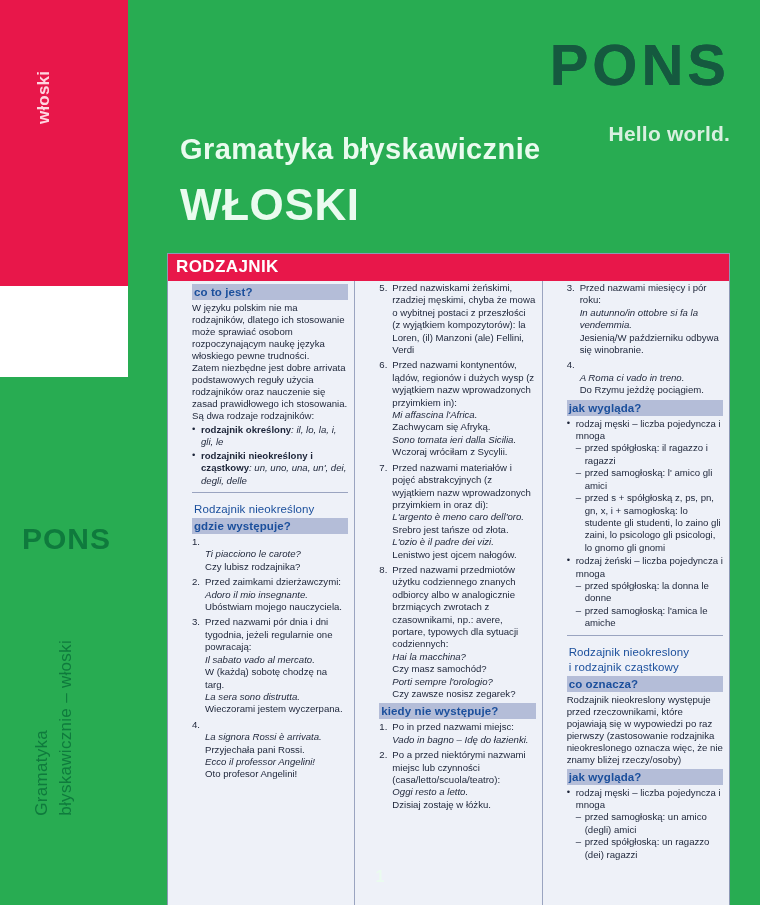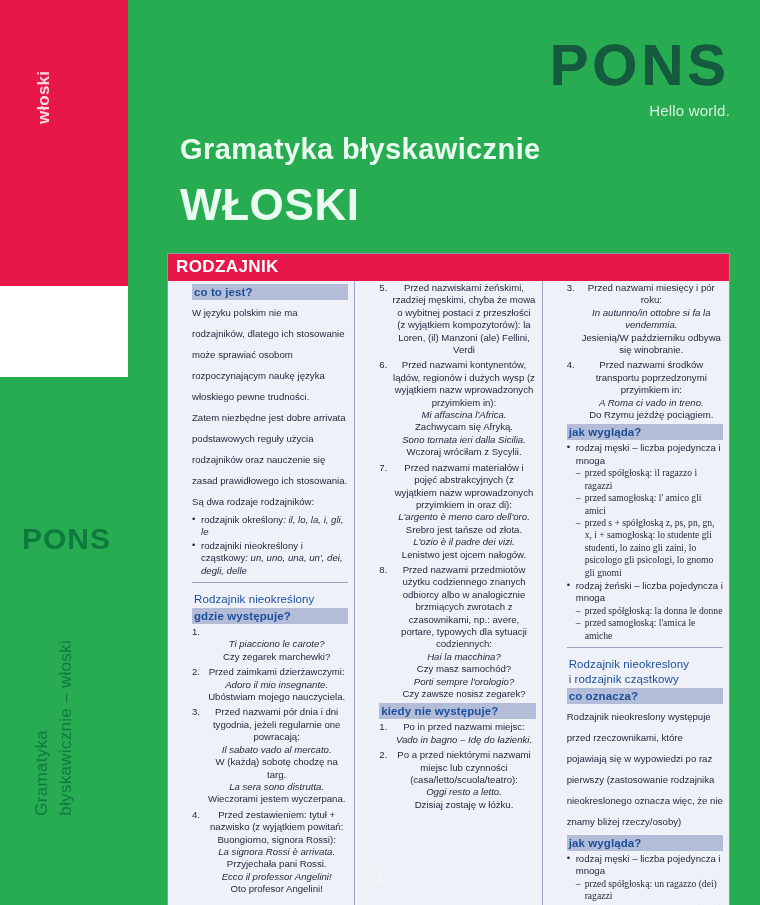--- a/index.html
+++ b/index.html
@@ -30,21 +30,21 @@
     position:absolute;left:30px;top:640px;width:210px;
     writing-mode:vertical-rl;transform:rotate(180deg);
     font-size:17px;line-height:24px;color:#0f7a3d;letter-spacing:.3px;
     white-space:pre-line;
   }
 
   
   .logo{position:absolute;right:30px;top:36px;text-align:right;}
   .logo-mark{font-size:58px;font-weight:700;letter-spacing:4px;color:#15593f;line-height:1;
     text-shadow:0 0 0 #15593f;}
-  .logo-tag{font-size:15px;color:#d8f0e0;margin-top:8px;letter-spacing:.2px;}
+  .logo-tag{font-size:21px;color:#d8f0e0;margin-top:28px;letter-spacing:.2px;font-weight:bold;}
 
   
   .title-1{position:absolute;left:180px;top:133px;font-size:29px;font-weight:700;
     color:#eafbef;letter-spacing:.4px;}
   .title-2{position:absolute;left:180px;top:180px;font-size:44px;font-weight:700;
     color:#eafbef;letter-spacing:.6px;}
 
   
   .card{
     position:absolute;left:167px;top:253px;width:563px;height:713px;
@@ -65,34 +65,34 @@
   
   .bluebar{
     background:#b4bdd8;color:#1b4f9c;font-weight:700;font-size:11.5px;
     padding:2px 4px 2px 2px;margin:3px 0 2px 0;letter-spacing:.1px;
   }
   .bluehead{
     color:#1b4f9c;font-weight:400;font-size:11.5px;padding:3px 2px 0 2px;
     letter-spacing:.1px;
   }
   .sectiongap{height:7px;border-top:1px solid #9aa4c0;margin-top:5px;}
-  p.t{margin:0;font-size:9.6px;line-height:21px;color:#1c2438;}
+  p.t{margin:0;font-size:9.6px;line-height:12px;color:#1c2438;}
   .it{font-style:italic;}
-  .bd{font-weight:400;}
+  .bd{font-weight:700;}
   ul.bul{list-style:none;margin:2px 0 0 0;padding:0;}
   ul.bul>li{font-size:9.6px;line-height:12.4px;color:#1c2438;
     padding-left:9px;position:relative;margin-bottom:1px;}
   ul.bul>li:before{content:"•";position:absolute;left:0;top:-1px;}
-  ol.num{list-style:none;margin:1px 0 0 0;padding:0;counter-reset:n;text-align:center;}
+  ol.num{list-style:none;margin:1px 0 0 0;padding:0;counter-reset:n;}
   ol.num>li{font-size:9.6px;line-height:12.4px;color:#1c2438;
     padding-left:13px;position:relative;margin-bottom:3px;}
   ol.num>li:before{counter-increment:n;content:counter(n) ".";position:absolute;left:0;top:0;}
   ol.num.from5{counter-reset:n 4;}
   ol.num.from3{counter-reset:n 2;}
-  .dash{padding-left:9px;position:relative;font-family:Liberation Serif, serif;}
+  .dash{padding-left:9px;position:relative;}
   .dash:before{content:"–";position:absolute;left:0;}
 
   .pageno{
     position:absolute;left:0;right:0;top:868px;text-align:center;
     color:#eafbef;font-size:16px;font-weight:700;
   }
 </style>
 </head>
 <body>
 
@@ -128,36 +128,36 @@
           <li><span class="bd">rodzajniki nieokreślony i cząstkowy</span><span class="it">: un, uno, una, un', dei, degli, delle</span></li>
         </ul>
 
         <div class="sectiongap"></div>
         <div class="bluehead">Rodzajnik nieokreślony</div>
         <div class="bluebar">gdzie występuje?</div>
         <ol class="num">
           <li>
             <br>
             <span class="it">Ti piacciono le carote?</span><br>
-            <span>Czy zegarek marchewki?</span>
+            <span>Czy lubisz rodzajnika?</span>
           </li>
           <li>
             <span>Przed zaimkami dzierżawczymi:</span><br>
             <span class="it">Adoro il mio insegnante.</span><br>
             <span>Ubóstwiam mojego nauczyciela.</span>
           </li>
           <li>
             <span>Przed nazwami pór dnia i dni tygodnia, jeżeli regularnie one powracają:</span><br>
             <span class="it">Il sabato vado al mercato.</span><br>
             <span>W (każdą) sobotę chodzę na targ.</span><br>
             <span class="it">La sera sono distrutta.</span><br>
             <span>Wieczorami jestem wyczerpana.</span>
           </li>
           <li>
-            <span>Przed zestawieniem: tytuł + nazwisko (z wyjątkiem powitań: Buongiorno, signora Rossi):</span><br>
+            <br>
             <span class="it">La signora Rossi è arrivata.</span><br>
             <span>Przyjechała pani Rossi.</span><br>
             <span class="it">Ecco il professor Angelini!</span><br>
             <span>Oto profesor Angelini!</span>
           </li>
         </ol>
       </div>
 
       <div class="col">
         <ol class="num from5">
@@ -201,21 +201,21 @@
       </div>
 
       <div class="col">
         <ol class="num from3">
           <li>
             <span>Przed nazwami miesięcy i pór roku:</span><br>
             <span class="it">In autunno/in ottobre si fa la vendemmia.</span><br>
             <span>Jesienią/W październiku odbywa się winobranie.</span>
           </li>
           <li>
-            <span>Przed nazwami środków transportu poprzedzonymi przyimkiem in:</span><br>
+            <br>
             <span class="it">A Roma ci vado in treno.</span><br>
             <span>Do Rzymu jeżdżę pociągiem.</span>
           </li>
         </ol>
 
         <div class="bluebar">jak wygląda?</div>
         <ul class="bul">
           <li>
             <span>rodzaj męski – liczba pojedyncza i mnoga</span>
             <div class="dash">przed spółgłoską: il ragazzo i ragazzi</div>
@@ -232,22 +232,22 @@
         <div class="sectiongap"></div>
         <div class="bluehead">Rodzajnik nieokreslony</div>
         <div class="bluehead">i rodzajnik cząstkowy</div>
         <div class="bluebar">co oznacza?</div>
         <p class="t">Rodzajnik nieokreslony występuje przed rzeczownikami, które pojawiają się w wypowiedzi po raz pierwszy (zastosowanie rodzajnika nieokreslonego oznacza więc, że nie znamy bliżej rzeczy/osoby)</p>
 
         <div class="bluebar">jak wygląda?</div>
         <ul class="bul">
           <li>
             <span>rodzaj męski – liczba pojedyncza i mnoga</span>
+            <div class="dash">przed samogłoską: un amico (degli) amici</div>
             <div class="dash">przed spółgłoską: un ragazzo (dei) ragazzi</div>
-            <div class="dash">przed samogłoską: un amico (degli) amici</div>
           </li>
         </ul>
       </div>
 
     </div>
   </div>
 
   <div class="pageno">1</div>
 </div>
 

